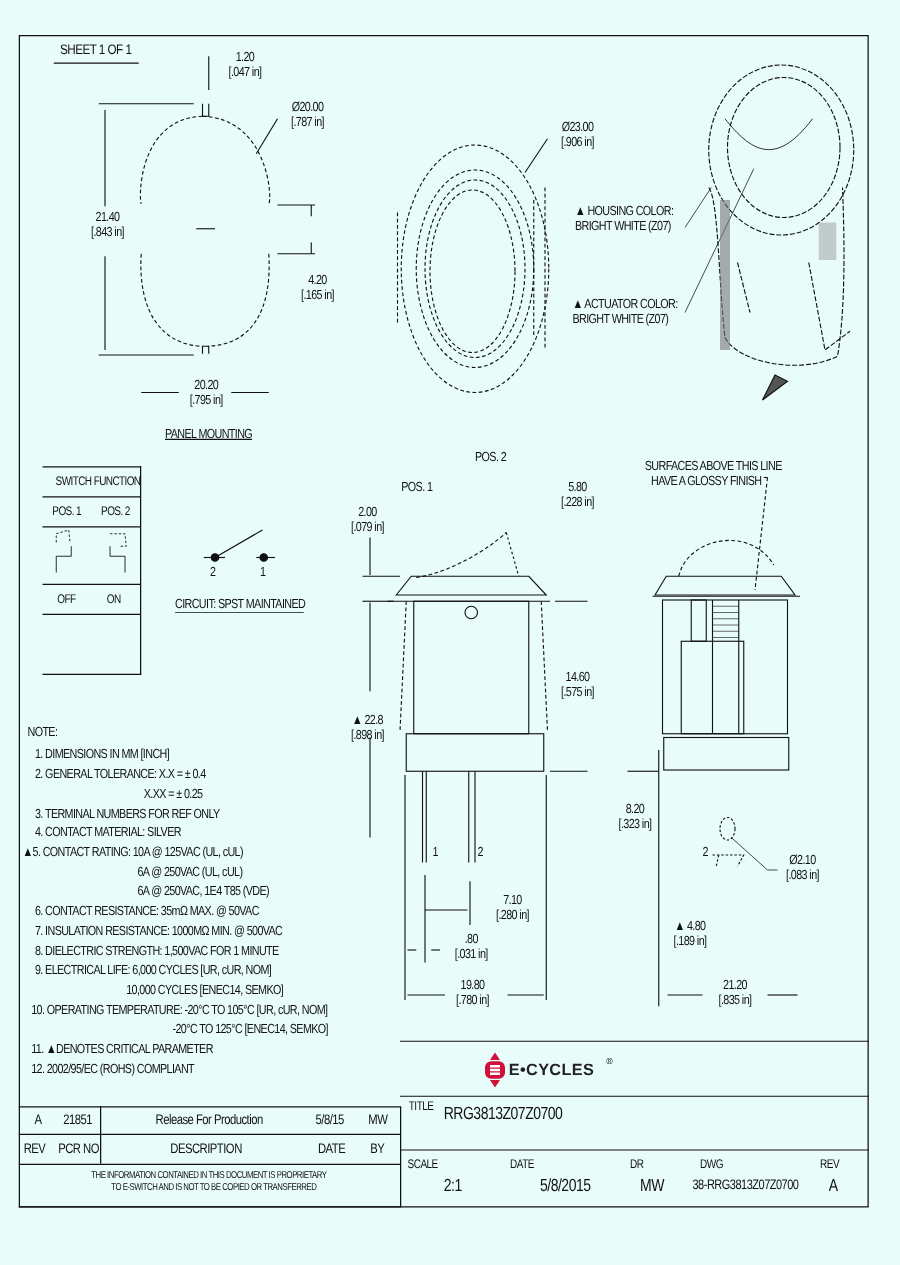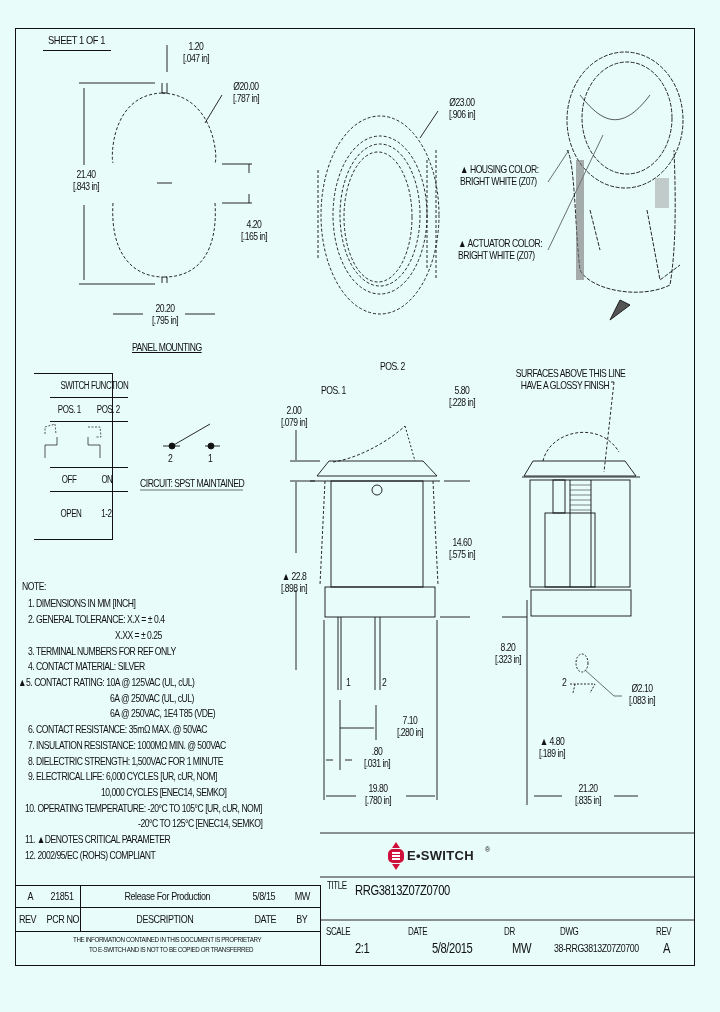--- a/index.html
+++ b/index.html
@@ -8,21 +8,21 @@
     font-family: "Liberation Sans", sans-serif; color:#111;
   }
   .frame { position:absolute; left:15px; top:28px; width:680px; height:938px; border:1.3px solid #111; box-sizing:border-box; }
   svg.draw { position:absolute; left:0; top:0; }
   .t { position:absolute; font-size:10.5px; letter-spacing:-0.6px; line-height:12px; white-space:nowrap; transform:scaleX(0.82); transform-origin:left top; }
   .tc { transform-origin:center top; text-align:center; }
   .sheet { position:absolute; left:15px; top:28px; width:68px; height:22px; border-bottom:1px solid #111;margin-left:28px; }
   .sheet span { position:absolute; left:5px; top:6px; font-size:11px; letter-spacing:-0.5px; transform:scaleX(0.85); transform-origin:left top; white-space:nowrap;}
   
   .sft { position:absolute; left:34px; top:373px; width:78px; height:165px; border:1px solid #111; border-left:none; border-top:1px solid #111; }
-  .sft .row { position:absolute; left:16px; width:78px; border-bottom:1px solid #111; box-sizing:border-box; }
+  .sft .row { position:absolute; left:0; width:78px; border-bottom:1px solid #111; box-sizing:border-box; }
   .sft .cell { position:absolute; font-size:10px; letter-spacing:-0.6px; transform:scaleX(0.8); white-space:nowrap; }
   
   .revtbl { position:absolute; left:15px; top:885px; width:305px; height:81px; }
   .revtbl .hl { position:absolute; left:0; height:1px; background:#111; }
   .revtbl .c { position:absolute; font-size:11px; letter-spacing:-0.5px; transform:scaleX(0.82); white-space:nowrap; }
   .title-block .lbl { position:absolute; font-size:10px; letter-spacing:-0.5px; transform:scaleX(0.8); transform-origin:left top; white-space:nowrap; }
   .title-block .val { position:absolute; font-size:14px; letter-spacing:-0.5px; transform:scaleX(0.8); transform-origin:left top; white-space:nowrap; }
   .logo { position:absolute; left:385px; top:842px; width:110px; height:28px; }
   .logo .brand { position:absolute; left:22px; top:6px; font-size:13px; font-weight:bold; color:#222; letter-spacing:0.3px; }
 </style>
@@ -190,24 +190,20 @@
     </div>
   <div class="row" style="top:24px;height:24px;">
     <span class="cell" style="left:5px;top:6px;">POS. 1</span>
     <span class="cell" style="left:44px;top:6px;">POS. 2</span>
   </div>
   <div class="row" style="top:48px;height:46px;"></div>
   <div class="row" style="top:94px;height:24px;">
     <span class="cell" style="left:10px;top:6px;">OFF</span>
     <span class="cell" style="left:50px;top:6px;">ON</span>
   </div>
-  <div class="row" style="top:118px;height:46px;border-bottom:none;">
-    <span class="cell" style="left:8px;top:16px;">OPEN</span>
-    <span class="cell" style="left:50px;top:16px;">1-2</span>
-  </div>
 </div>
 
 <div class="t" style="left:168px;top:452px;">2</div>
 <div class="t" style="left:208px;top:452px;">1</div>
 <div class="t" style="left:140px;top:477px;">CIRCUIT: SPST MAINTAINED</div>
 
 <div class="t" style="left:380px;top:360px;">POS. 2</div>
 <div class="t" style="left:321px;top:384px;">POS. 1</div>
 <div class="t tc" style="left:272px;top:404px;width:44px;"><span>2.00</span><br><span>[.079 in]</span></div>
 <div class="t tc" style="left:440px;top:384px;width:44px;"><span>5.80</span><br><span>[.228 in]</span></div>
@@ -269,21 +265,21 @@
 <div class="title-block">
   <div class="logo">
     <svg width="22" height="28" viewBox="0 0 22 28">
       <polygon points="11,0 15,6 7,6" fill="#d0103a"></polygon>
       <polygon points="11,28 15,22 7,22" fill="#d0103a"></polygon>
       <rect x="3" y="7" width="16" height="14" rx="5" fill="#d0103a"></rect>
       <rect x="7" y="10" width="8" height="2" fill="#fff"></rect>
       <rect x="7" y="13" width="8" height="2" fill="#fff"></rect>
       <rect x="7" y="16" width="8" height="2" fill="#fff"></rect>
     </svg>
-    <span class="brand">E•SWITCH</span>
+    <span class="brand">E•CYCLES</span>
     <span style="position:absolute;left:100px;top:4px;font-size:7px;">®</span>
   </div>
   <span class="lbl" style="left:327px;top:880px;">TITLE</span>
   <span class="val" style="left:355px;top:882px;">RRG3813Z07Z0700</span>
   <span class="lbl" style="left:326px;top:926px;">SCALE</span>
   <span class="val" style="left:355px;top:940px;">2:1</span>
   <span class="lbl" style="left:408px;top:926px;">DATE</span>
   <span class="val" style="left:432px;top:940px;">5/8/2015</span>
   <span class="lbl" style="left:504px;top:926px;">DR</span>
   <span class="val" style="left:512px;top:940px;">MW</span>

